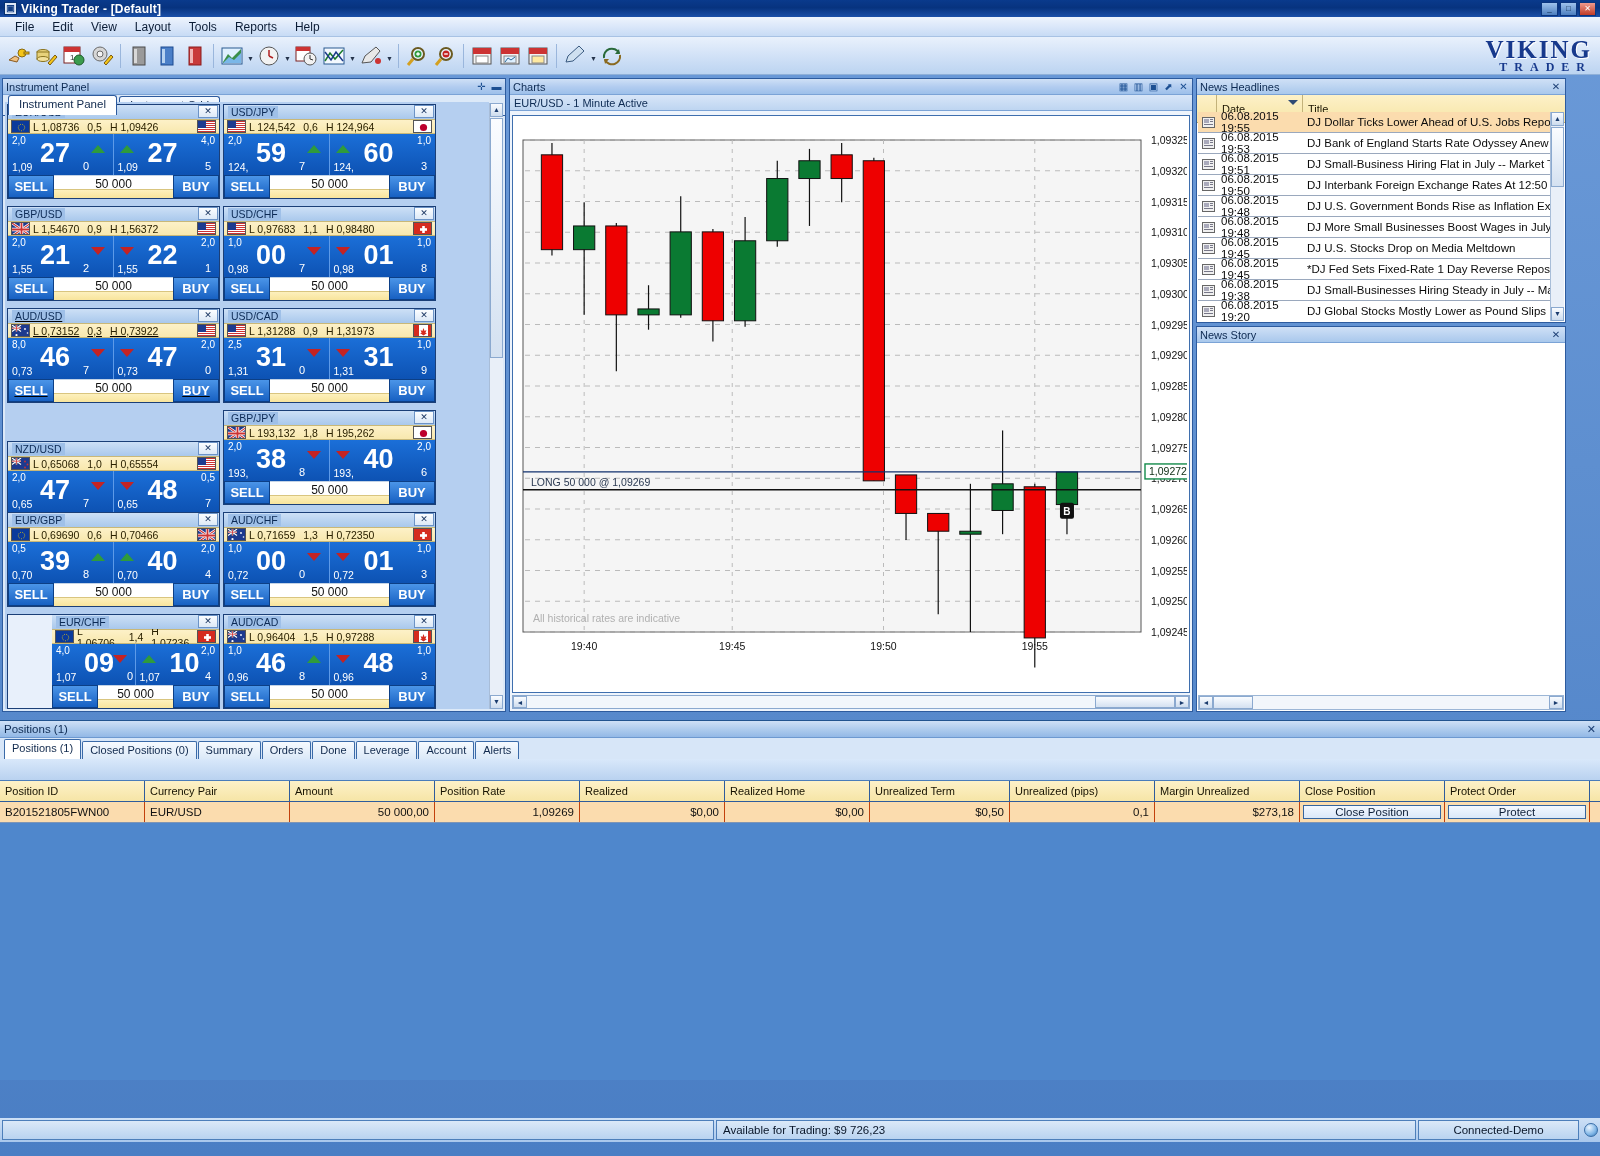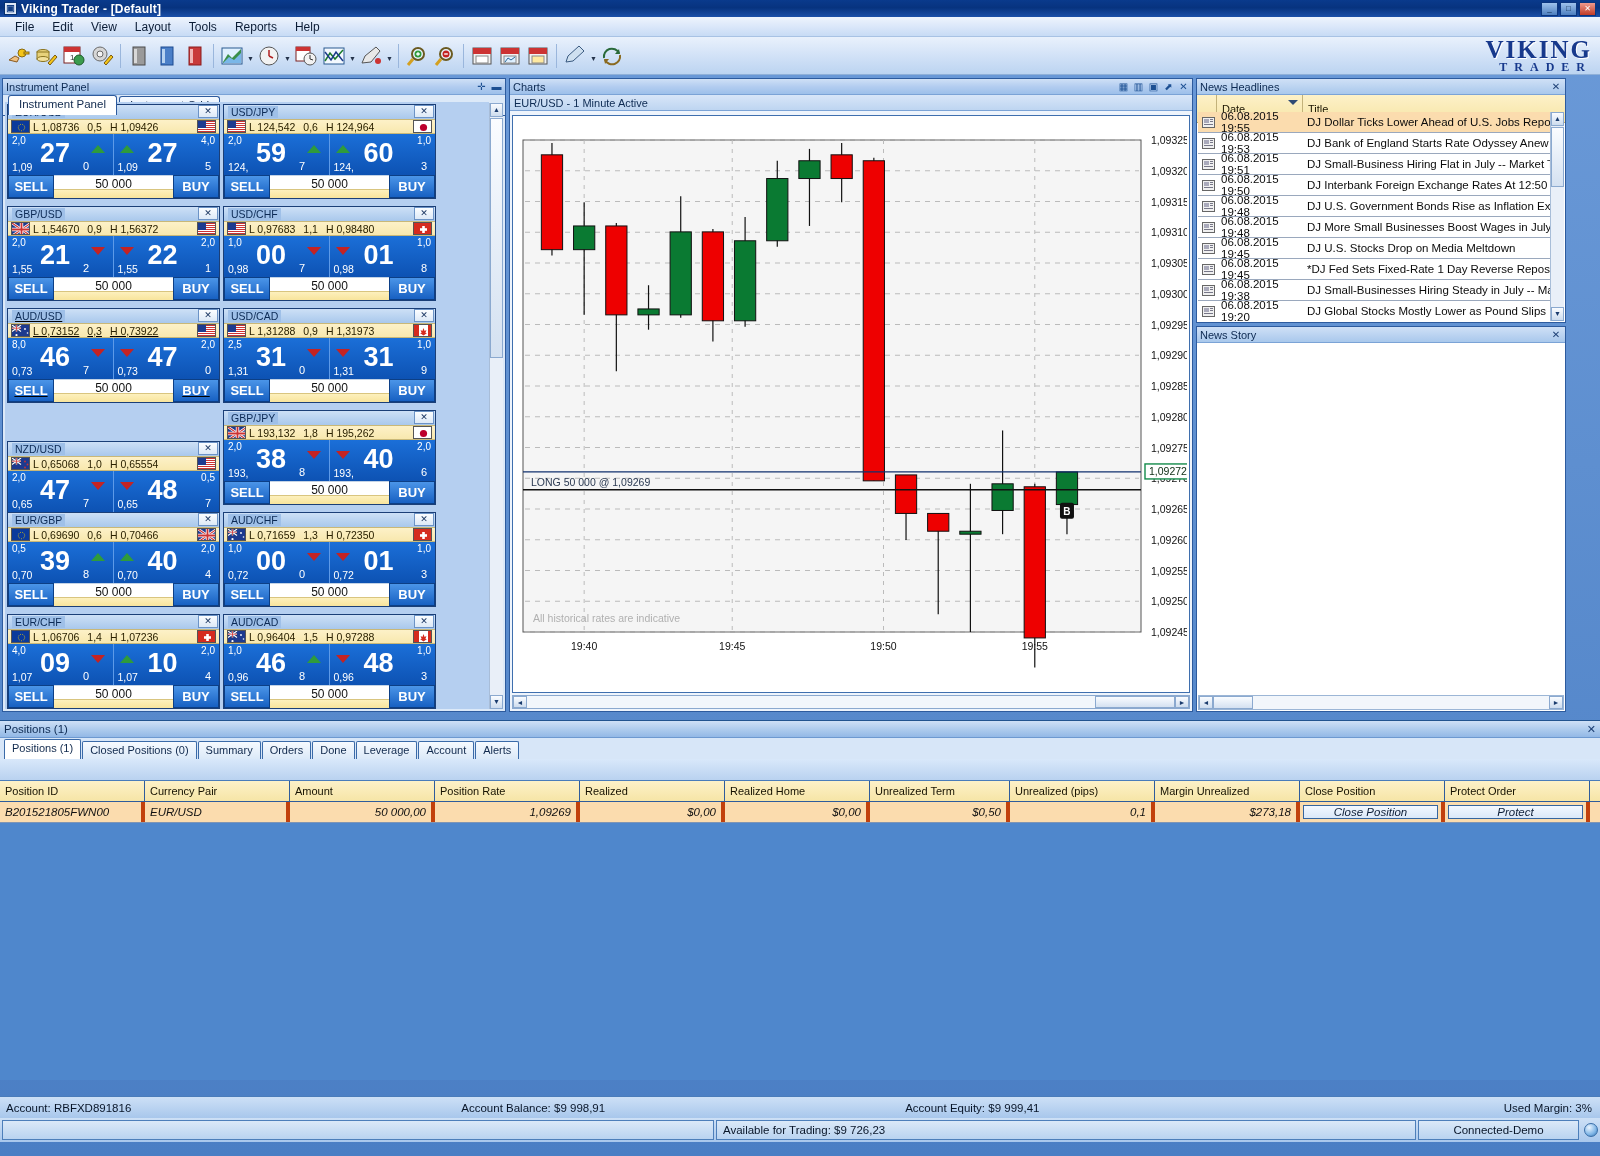--- a/index.html
+++ b/index.html
@@ -171,21 +171,21 @@
   .ptab{ height:18px; padding:2px 7px 0 7px; font-size:11px; color:#10294d;
          background:linear-gradient(180deg,#f6faff,#dbe9f8); border:1px solid #3a6aa8;
          border-bottom:none; border-radius:2px 2px 0 0; margin-right:1px;}
   .ptab.active{ background:#fff; height:20px;}
   .pos-toolband{ height:22px; background:linear-gradient(180deg,#d9e8fa,#b9d2f0); border-bottom:1px solid #4a7cba;}
   .grid-head{ height:21px; display:flex; background:linear-gradient(180deg,#fdf1c8,#f6e5a6);
               border-bottom:1px solid #2e5c9c; font-size:11px; color:#161200;}
   .gh{ border-right:1px solid #2e5c9c; display:flex;align-items:center; padding-left:5px; height:100%;}
   .grid-row{ height:21px; display:flex; background:#fbdcae; font-size:11.5px; color:#111;
              border-bottom:1px solid #7f95b5;}
-  .gc{ border-right:4px solid #c2410c; display:flex;align-items:center; padding:0 5px; height:100%;font-style:italic;}
+  .gc{ border-right:1px solid #c2410c; display:flex;align-items:center; padding:0 5px; height:100%;}
   .gc.r{ justify-content:flex-end;}
   .gbtn{ margin:2px 3px; flex:1; background:linear-gradient(180deg,#f3f8ff,#dbe8f8);
          border:1px solid #36659f; font-size:11.5px; color:#0e1f38;
          display:flex;align-items:center;justify-content:center;}
   .grid-empty{ position:absolute; left:0; right:0; top:131px; bottom:0; background:#4f87cc;}
 
   
   .status1{ position:absolute; left:0; bottom:38px; width:1600px; height:22px;
             background:linear-gradient(180deg,#cde0f6,#a8c7ec); border-top:1px solid #4a7cba;
             display:flex; align-items:center; font-size:11.5px; color:#081528;}
@@ -908,21 +908,21 @@
             </div>
             <div class="action">
               <div class="btnSell">SELL</div>
               <div class="amt">
                 <span>50 000</span>
                 <span class="bar"></span>
               </div>
               <div class="btnBuy">BUY</div>
             </div>
           </div>
-          <div class="tile" style="left: 2px; top: 512px;">
+          <div class="tile" style="left: 2px; top: 512px; padding-left: 44px;">
             <div class="tile-hdr">
               <span class="nm">EUR/CHF</span>
               <span class="xb">✕</span>
             </div>
             <div class="tile-sub">
               <span class="flag"><svg width="19" height="13" viewBox="0 0 19 13">
                   <rect width="19" height="13" fill="#0a3a9c"></rect>
                   <circle cx="9.5" cy="6.5" r="3.2" fill="none" stroke="#ffd700" stroke-width="0.8" stroke-dasharray="1 1.2"></circle>
                 </svg></span>
               <span class="lo">L 1,06706</span>
@@ -1347,26 +1347,20 @@
             <div class="gbtn">Close Position</div>
           </div>
           <div class="gc" style="width: 145px; padding: 0px;">
             <div class="gbtn">Protect</div>
           </div>
         </div>
       </div>
     <div class="grid-empty"></div>
   </div>
 
-  <div class="status1">
-    <span style="margin-left:6px;">Account: RBFXD891816</span>
-    <span style="margin-left:330px;">Account Balance:  $9 998,91</span>
-    <span style="margin-left:300px;">Account Equity: $9 999,41</span>
-    <span style="margin-left:auto;margin-right:8px;">Used Margin: 3%</span>
-  </div>
 
   <div class="status2">
     <div class="sbox" style="width:712px;"></div>
     <div class="sbox" style="width:700px;">Available for Trading: $9 726,23</div>
     <div class="sbox" style="flex:1;justify-content:center;">
       <span>Connected-Demo</span>
     </div>
     <div class="conn-dot"></div>
   </div>
 

